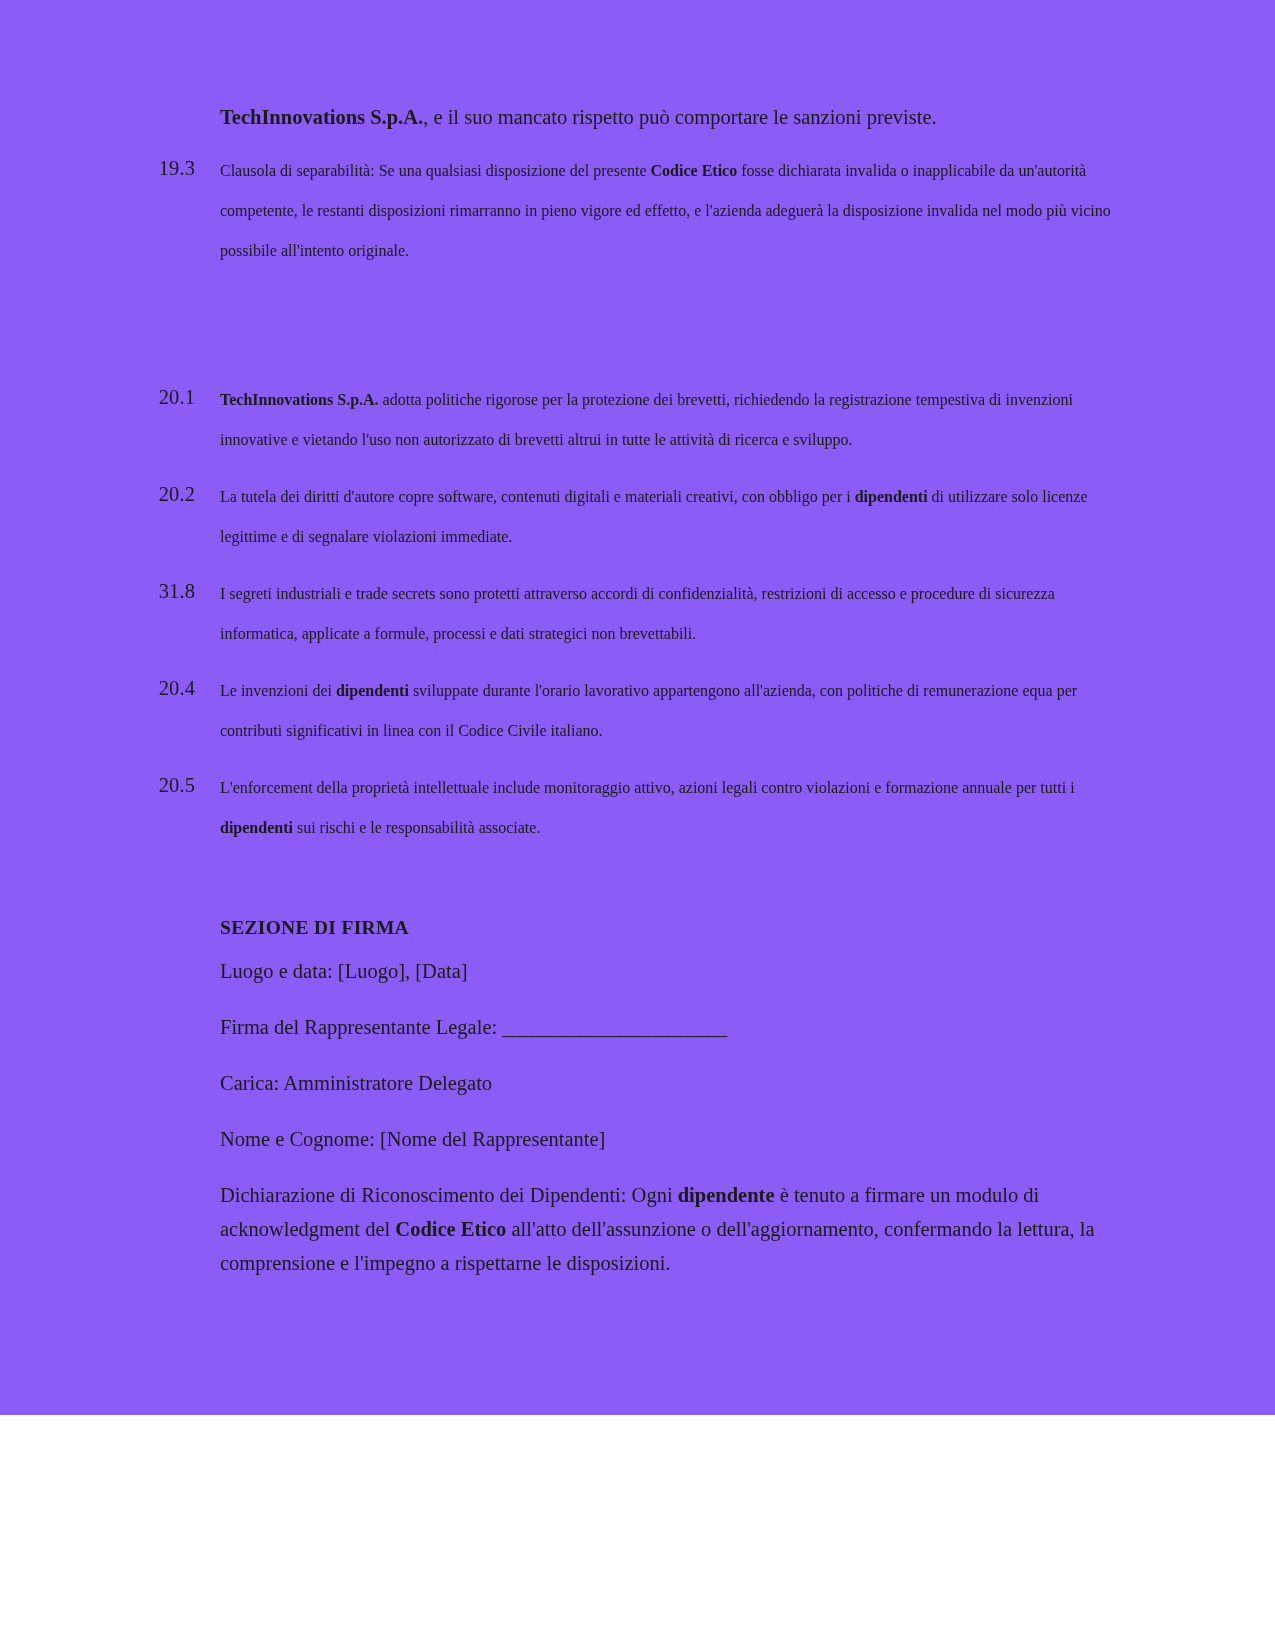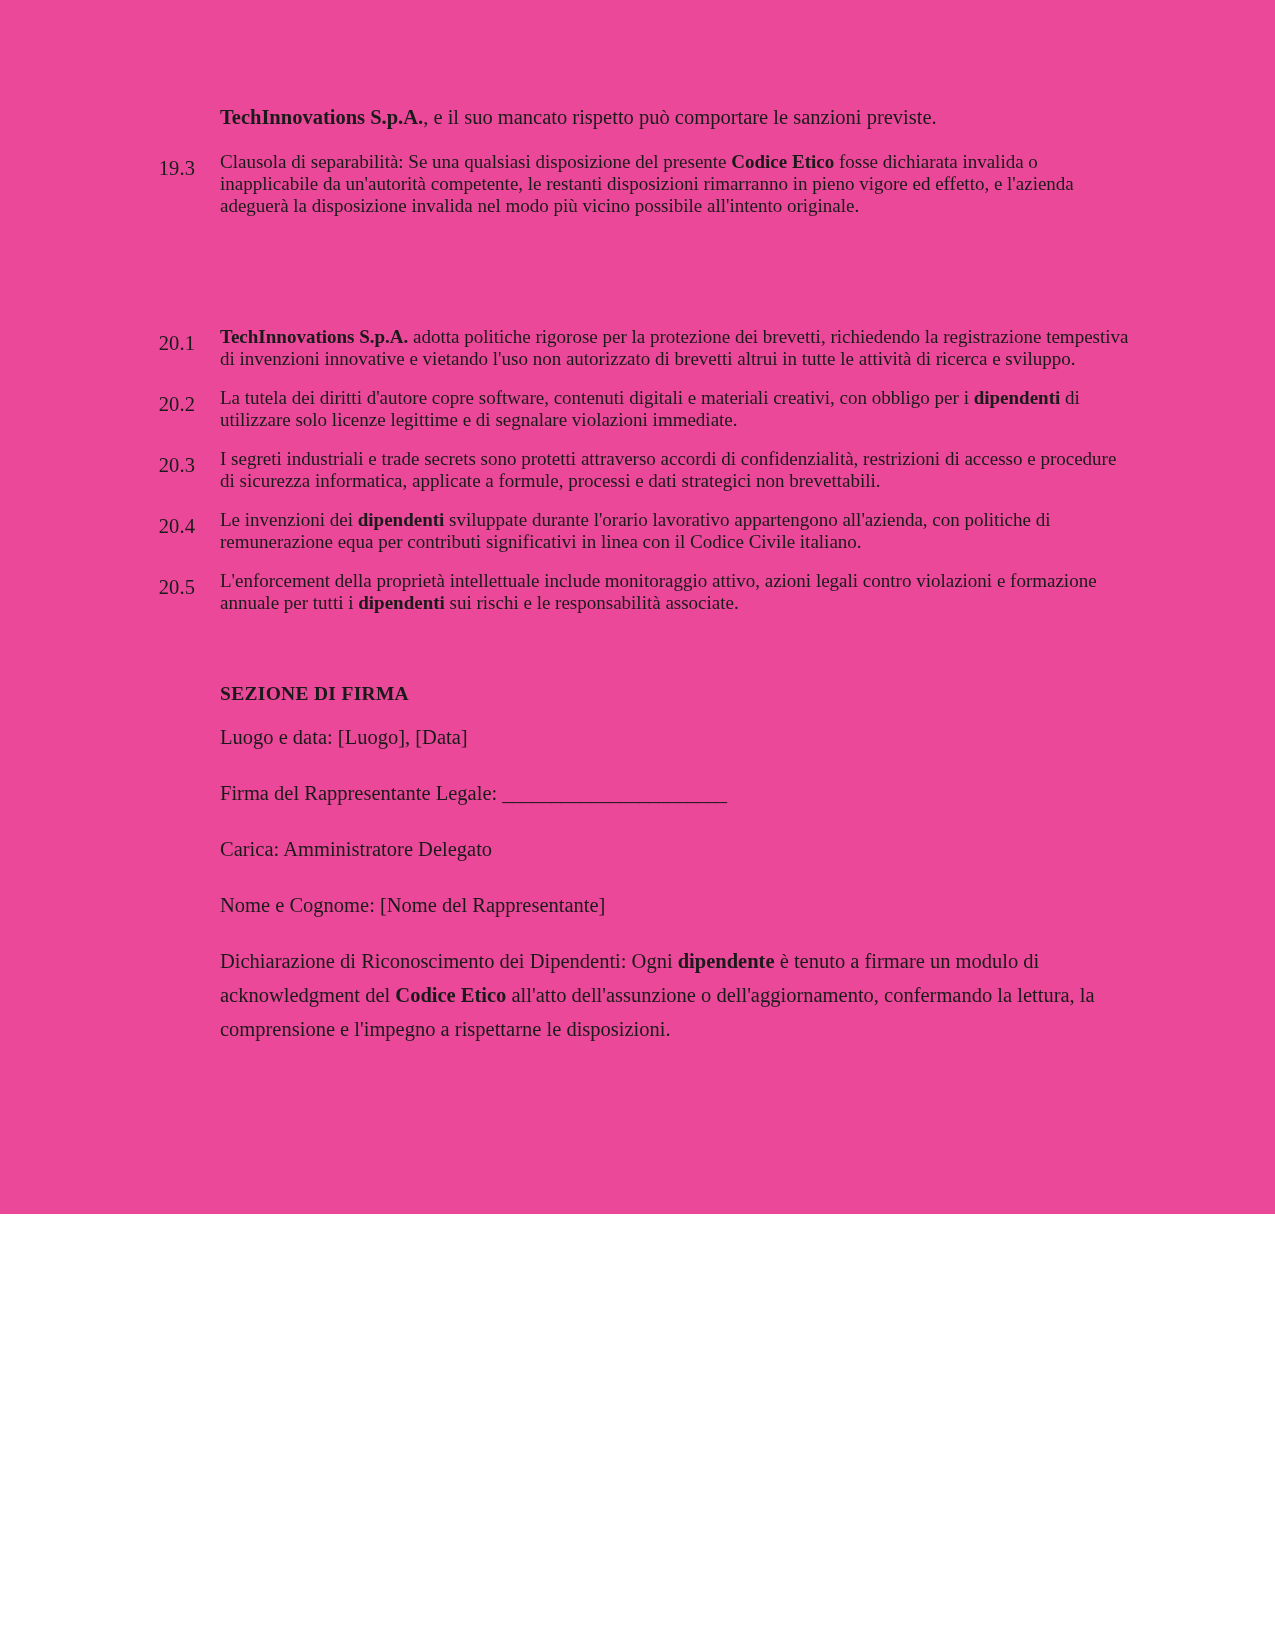--- a/index.html
+++ b/index.html
@@ -7,23 +7,23 @@
     padding: 0;
     background: #ffffff;
   }
   body {
     font-family: "Liberation Serif", "DejaVu Serif", serif;
     color: #1a1a1a;
   }
   .page {
     position: relative;
     width: 1275px;
-    height: 1214px;
+    height: 1415px;
     margin: 0 auto;
-    background: #ec4899;
+    background: #8b5cf6;
     box-sizing: border-box;
     padding: 100px 145px 60px 133px;
     overflow: hidden;
   }
 
   
   .clause {
     display: flex;
     align-items: flex-start;
     margin: 0 0 6px 0;
@@ -33,22 +33,22 @@
     text-align: right;
     padding-right: 0;
     font-size: 20.5px;
     line-height: 34px;
     letter-spacing: 0.1px;
     white-space: nowrap;
   }
   .clause-body {
     flex: 1 1 auto;
     padding-left: 25px;
-    font-size: 19px;
-    line-height: 22px;
+    font-size: 16px;
+    line-height: 40px;
     text-align: left;
   }
 
   
   .cont {
     margin: 0 0 6px 0;
     padding-left: 87px;
     font-size: 20.5px;
     line-height: 34px;
   }
@@ -112,21 +112,21 @@
     <div class="clause-num">20.1</div>
     <div class="clause-body"><b>TechInnovations S.p.A.</b><span> adotta politiche rigorose per la protezione dei brevetti, richiedendo la registrazione tempestiva di invenzioni innovative e vietando l'uso non autorizzato di brevetti altrui in tutte le attività di ricerca e sviluppo.</span></div>
   </div>
 
   <div class="clause para-gap">
     <div class="clause-num">20.2</div>
     <div class="clause-body"><span>La tutela dei diritti d'autore copre software, contenuti digitali e materiali creativi, con obbligo per i </span><b>dipendenti</b><span> di utilizzare solo licenze legittime e di segnalare violazioni immediate.</span></div>
   </div>
 
   <div class="clause para-gap">
-    <div class="clause-num">20.3</div>
+    <div class="clause-num">31.8</div>
     <div class="clause-body"><span>I segreti industriali e trade secrets sono protetti attraverso accordi di confidenzialità, restrizioni di accesso e procedure di sicurezza informatica, applicate a formule, processi e dati strategici non brevettabili.</span></div>
   </div>
 
   <div class="clause para-gap">
     <div class="clause-num">20.4</div>
     <div class="clause-body"><span>Le invenzioni dei </span><b>dipendenti</b><span> sviluppate durante l'orario lavorativo appartengono all'azienda, con politiche di remunerazione equa per contributi significativi in linea con il Codice Civile italiano.</span></div>
   </div>
 
   <div class="clause para-gap">
     <div class="clause-num">20.5</div>

